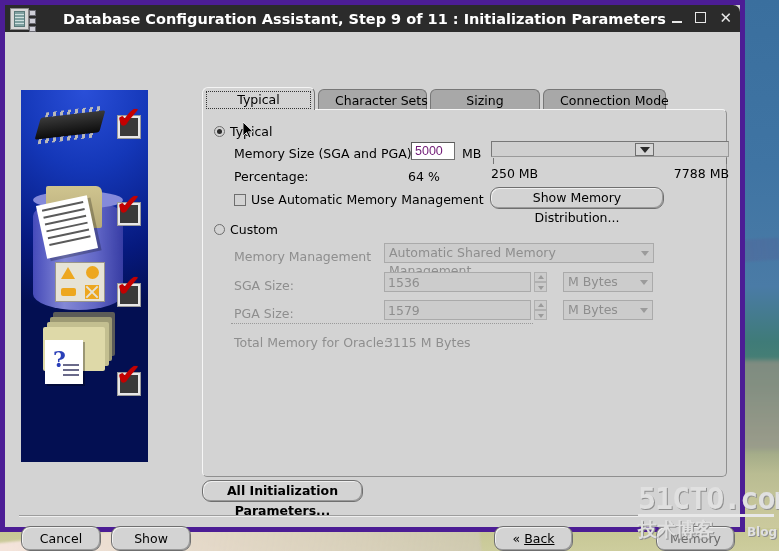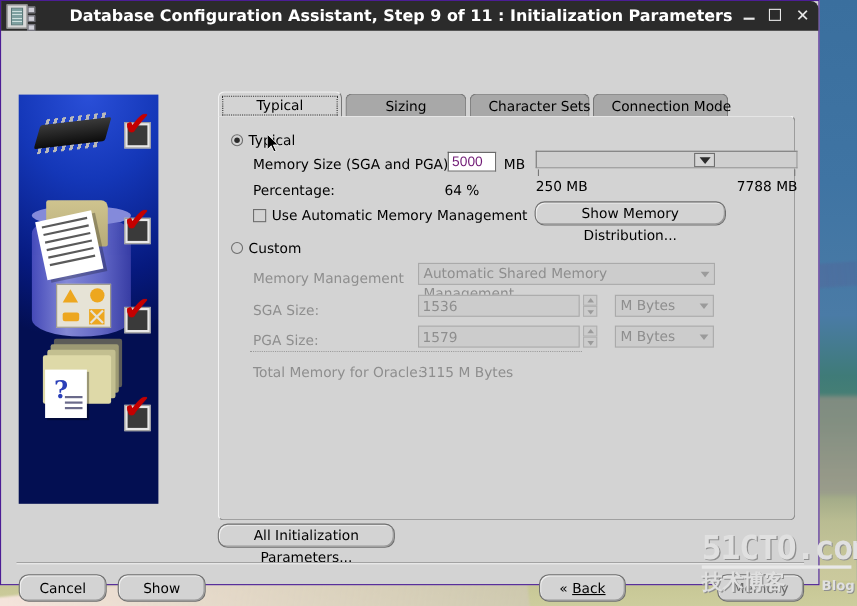--- a/index.html
+++ b/index.html
@@ -38,21 +38,21 @@
   }
   #desktop .greenpatch{
     position:absolute;left:560px;top:430px;width:120px;height:40px;
     background:radial-gradient(ellipse at center,#9fc17a 0%,rgba(159,193,122,0) 70%);
   }
 
   
   #window{
     position:absolute;left:0;top:0;width:745px;height:532px;
     background:#d3d3d3;
-    border:1px solid #4c1d95;
+    border:5px solid #4c1d95;
     box-sizing:border-box;
   }
   #titlebar{
     height:27px;background:#2b2b2b;
     display:flex;align-items:center;
     border-top-right-radius:7px;
     position:relative;
   }
   #title-icon{
     width:17px;height:20px;margin-left:5px;flex:0 0 auto;
@@ -375,25 +375,25 @@
         <div class="inner"></div>
           <div class="tick">✔</div>
       </div>
     </div>
 
     <div id="tabrow">
       <div class="tab active" style="width:113px;">
         <span>Typical</span>
         <span class="focusring"></span>
       </div>
+      <div class="tab" style="width:109px;">
+        <span>Character Sets</span>
+      </div>
       <div class="tab" style="width:110px;">
         <span>Sizing</span>
-      </div>
-      <div class="tab" style="width:109px;">
-        <span>Character Sets</span>
       </div>
       <div class="tab" style="width:123px;">
         <span>Connection Mode</span>
       </div>
     </div>
 
     <div id="tabpanel">
 
       <div class="row" style="left:11px;top:14px;">
         <span class="radio on"></span><span>Typical</span>
@@ -451,21 +451,21 @@
       <div class="combo" style="position:absolute;left:360px;top:190px;width:90px;">
         <span>M Bytes</span>
         <span class="arr"></span>
       </div>
 
       <div class="dotted-sep" style="left:28px;top:213px;width:302px;"></div>
       <div class="row dim" style="left:31px;top:225px;">Total Memory for Oracle:</div>
       <div class="row dim" style="left:182px;top:225px;">3115 M Bytes</div>
     </div>
 
-    <div class="btn" style="position:absolute;left:197px;top:448px;width:161px;height:22px;line-height:20px;">All Initialization Parameters...</div>
+    <div class="btn" style="position:absolute;left:197px;top:448px;width:161px;height:22px;line-height:20px;font-weight:bold;">All Initialization Parameters...</div>
 
     <div class="hr" style="left:14px;top:483px;width:716px;"></div>
 
     <div class="btn" style="position:absolute;left:16px;top:494px;width:80px;height:25px;line-height:23px;">Cancel</div>
     <div class="btn" style="position:absolute;left:106px;top:494px;width:80px;height:25px;line-height:23px;">Show</div>
 
     <div class="btn" style="position:absolute;left:489px;top:494px;width:79px;height:25px;line-height:23px;">
       <span>«</span>
       <span style="text-decoration:underline;text-decoration-color:#000;">Back</span>
     </div>

